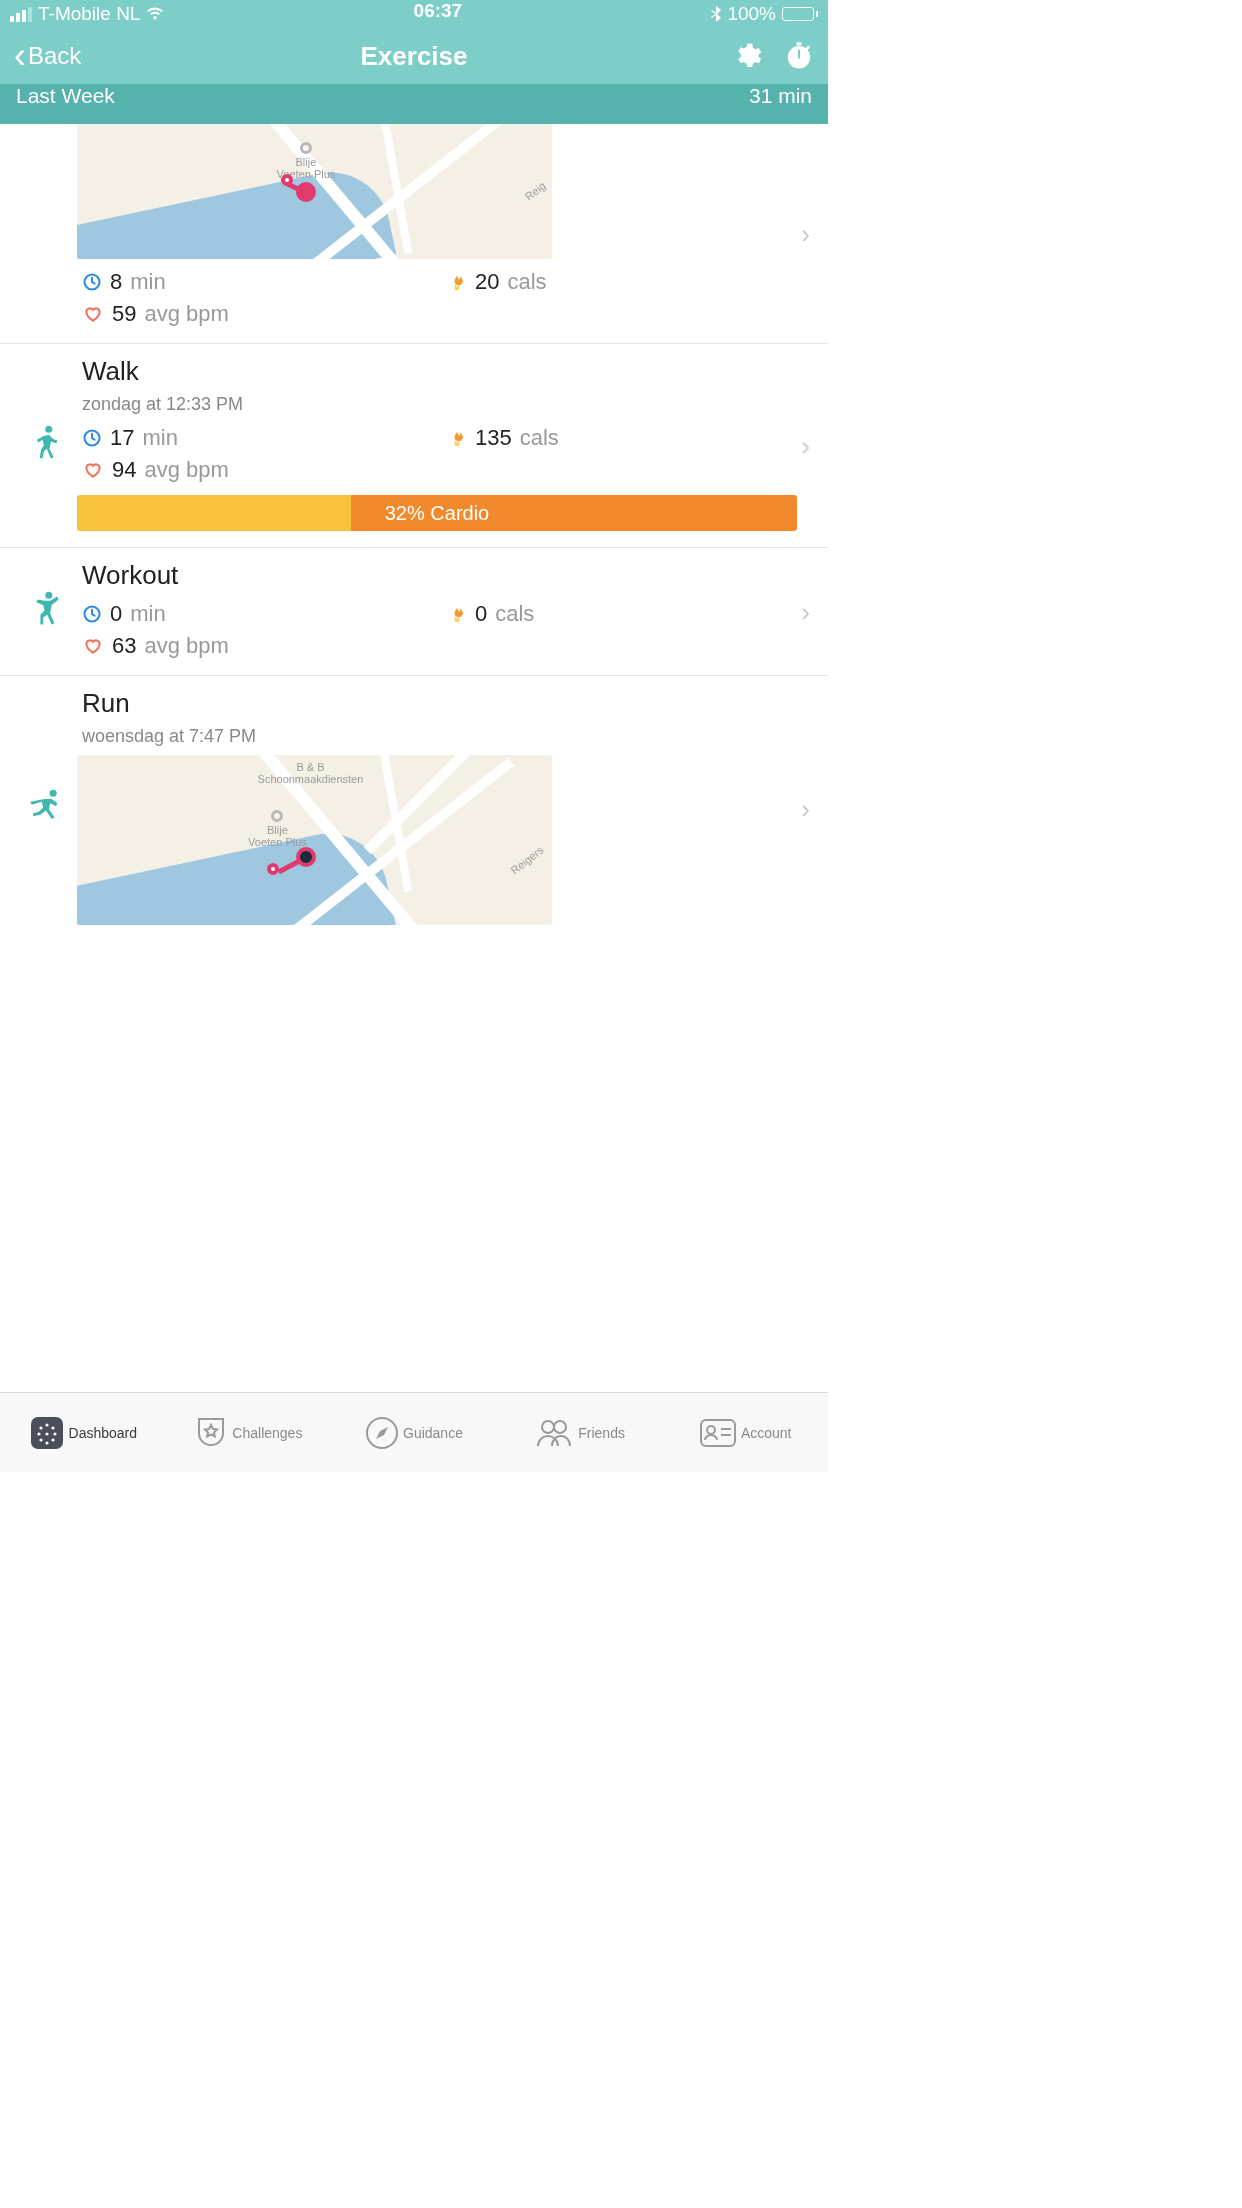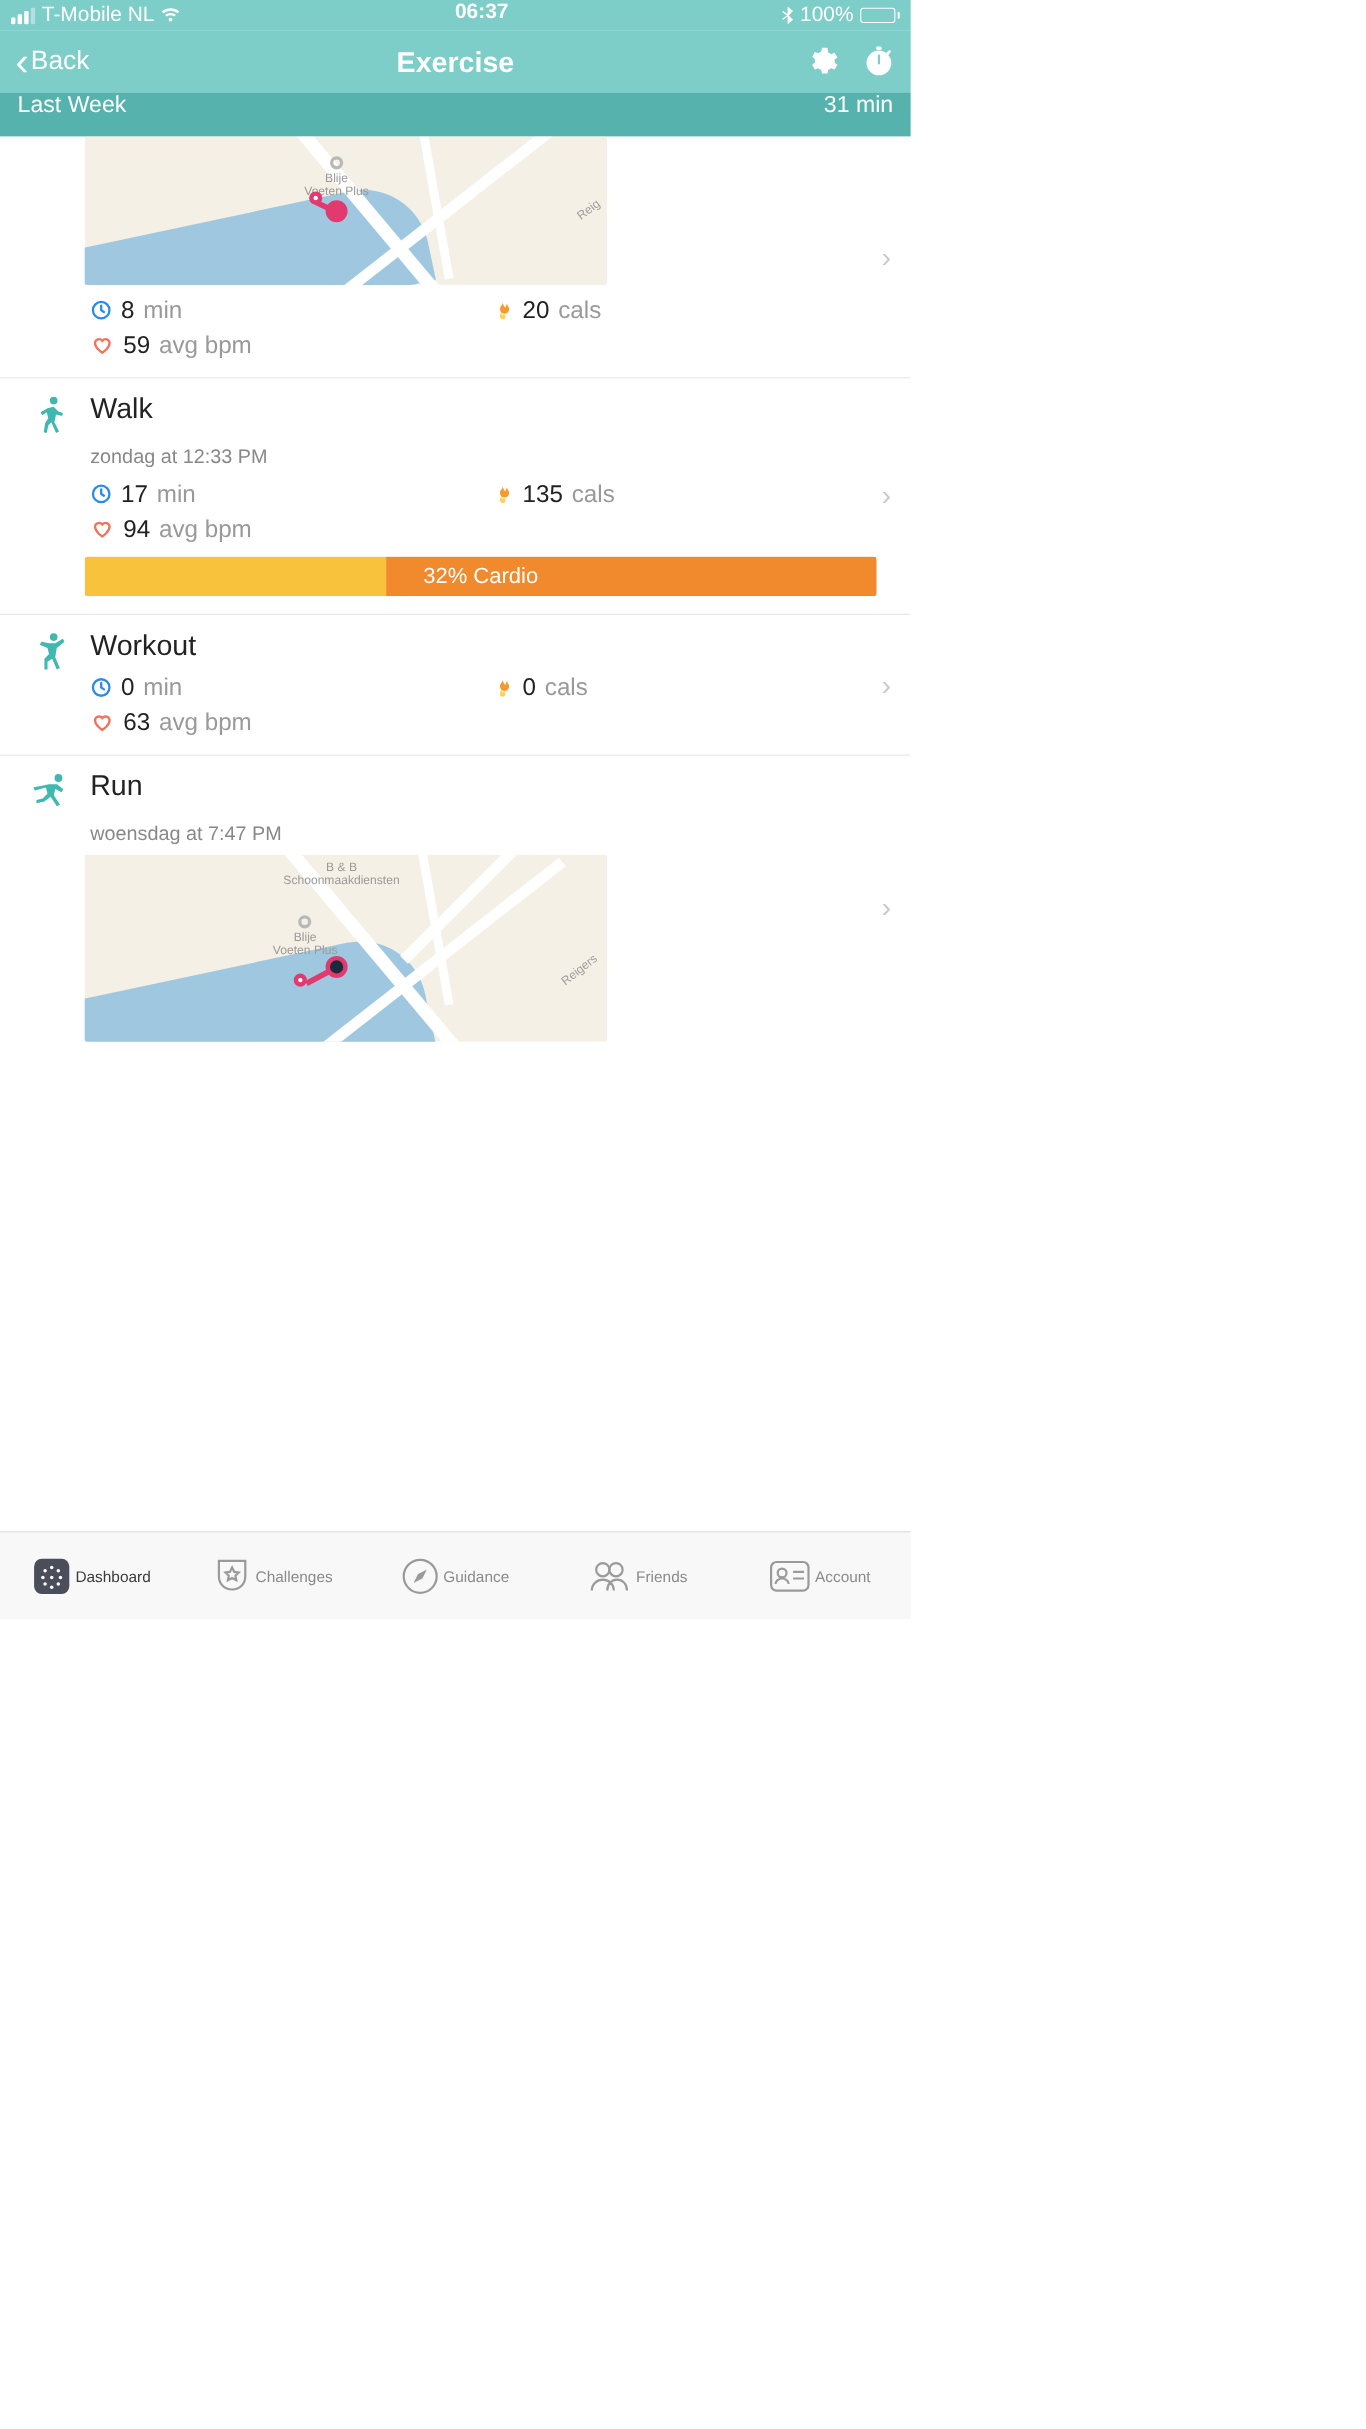--- a/index.html
+++ b/index.html
@@ -25,25 +25,25 @@
 .back-chevron { font-size: 36px; line-height: 1; font-weight: 300; }
 .back-text { font-size: 24px; }
 
 
 .section-header { height: 40px; background: #55b2ad; color: #fff; display: flex; align-items: flex-start; justify-content: space-between; padding: 0 16px; font-size: 21px; }
 
 
 .list { flex: 1; overflow-y: hidden; }
 .item { position: relative; padding: 12px 26px 16px 26px; border-bottom: 1px solid #e6e6e6; }
 .item-chevron { position: absolute; right: 18px; top: 50%; transform: translateY(-50%); color: #c9c9c9; font-size: 26px; }
-.item-head { display: flex; align-items: flex-start; gap: 16px; }
+.item-head { display: flex; align-items: center; gap: 16px; }
 .act-icon { width: 40px; display: flex; justify-content: center; padding-top: 4px; }
 .item-body { flex: 1; }
 .act-title { font-size: 26px; color: #222; }
-.act-sub { font-size: 18px; color: #888; margin-top: 18px; }
+.act-sub { font-size: 18px; color: #888; margin-top: 7px; }
 .map { margin-top: 8px; margin-left: -5px; width: 66%; height: 135px; border-radius: 2px; position: relative; overflow: hidden; }
 .map-partial { margin-top:0; height:135px; }
 .stats { display: grid; grid-template-columns: 1fr 1fr; gap: 6px 10px; margin-top: 10px; font-size: 22px; color: #222; }
 .stat { display: flex; align-items: center; gap: 8px; }
 .stat .num { font-weight: 400; }
 .stat .unit { color: #999; }
 .hr-bar { height: 36px; margin-top: 12px; display: flex; border-radius: 3px; overflow: hidden; font-size: 20px; color: #fff; align-items: center; justify-content: center; position: relative; margin-left: -5px; width: 100%; }
 .hr-seg { height: 100%; position: absolute; top:0; }
 .hr-text { position: relative; z-index: 1; }
 

